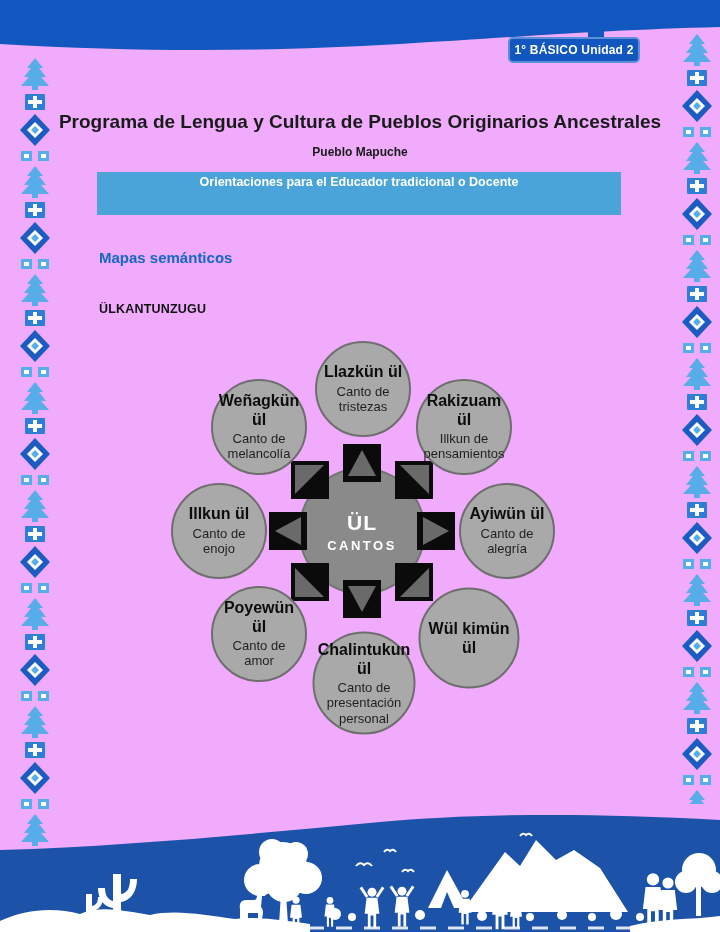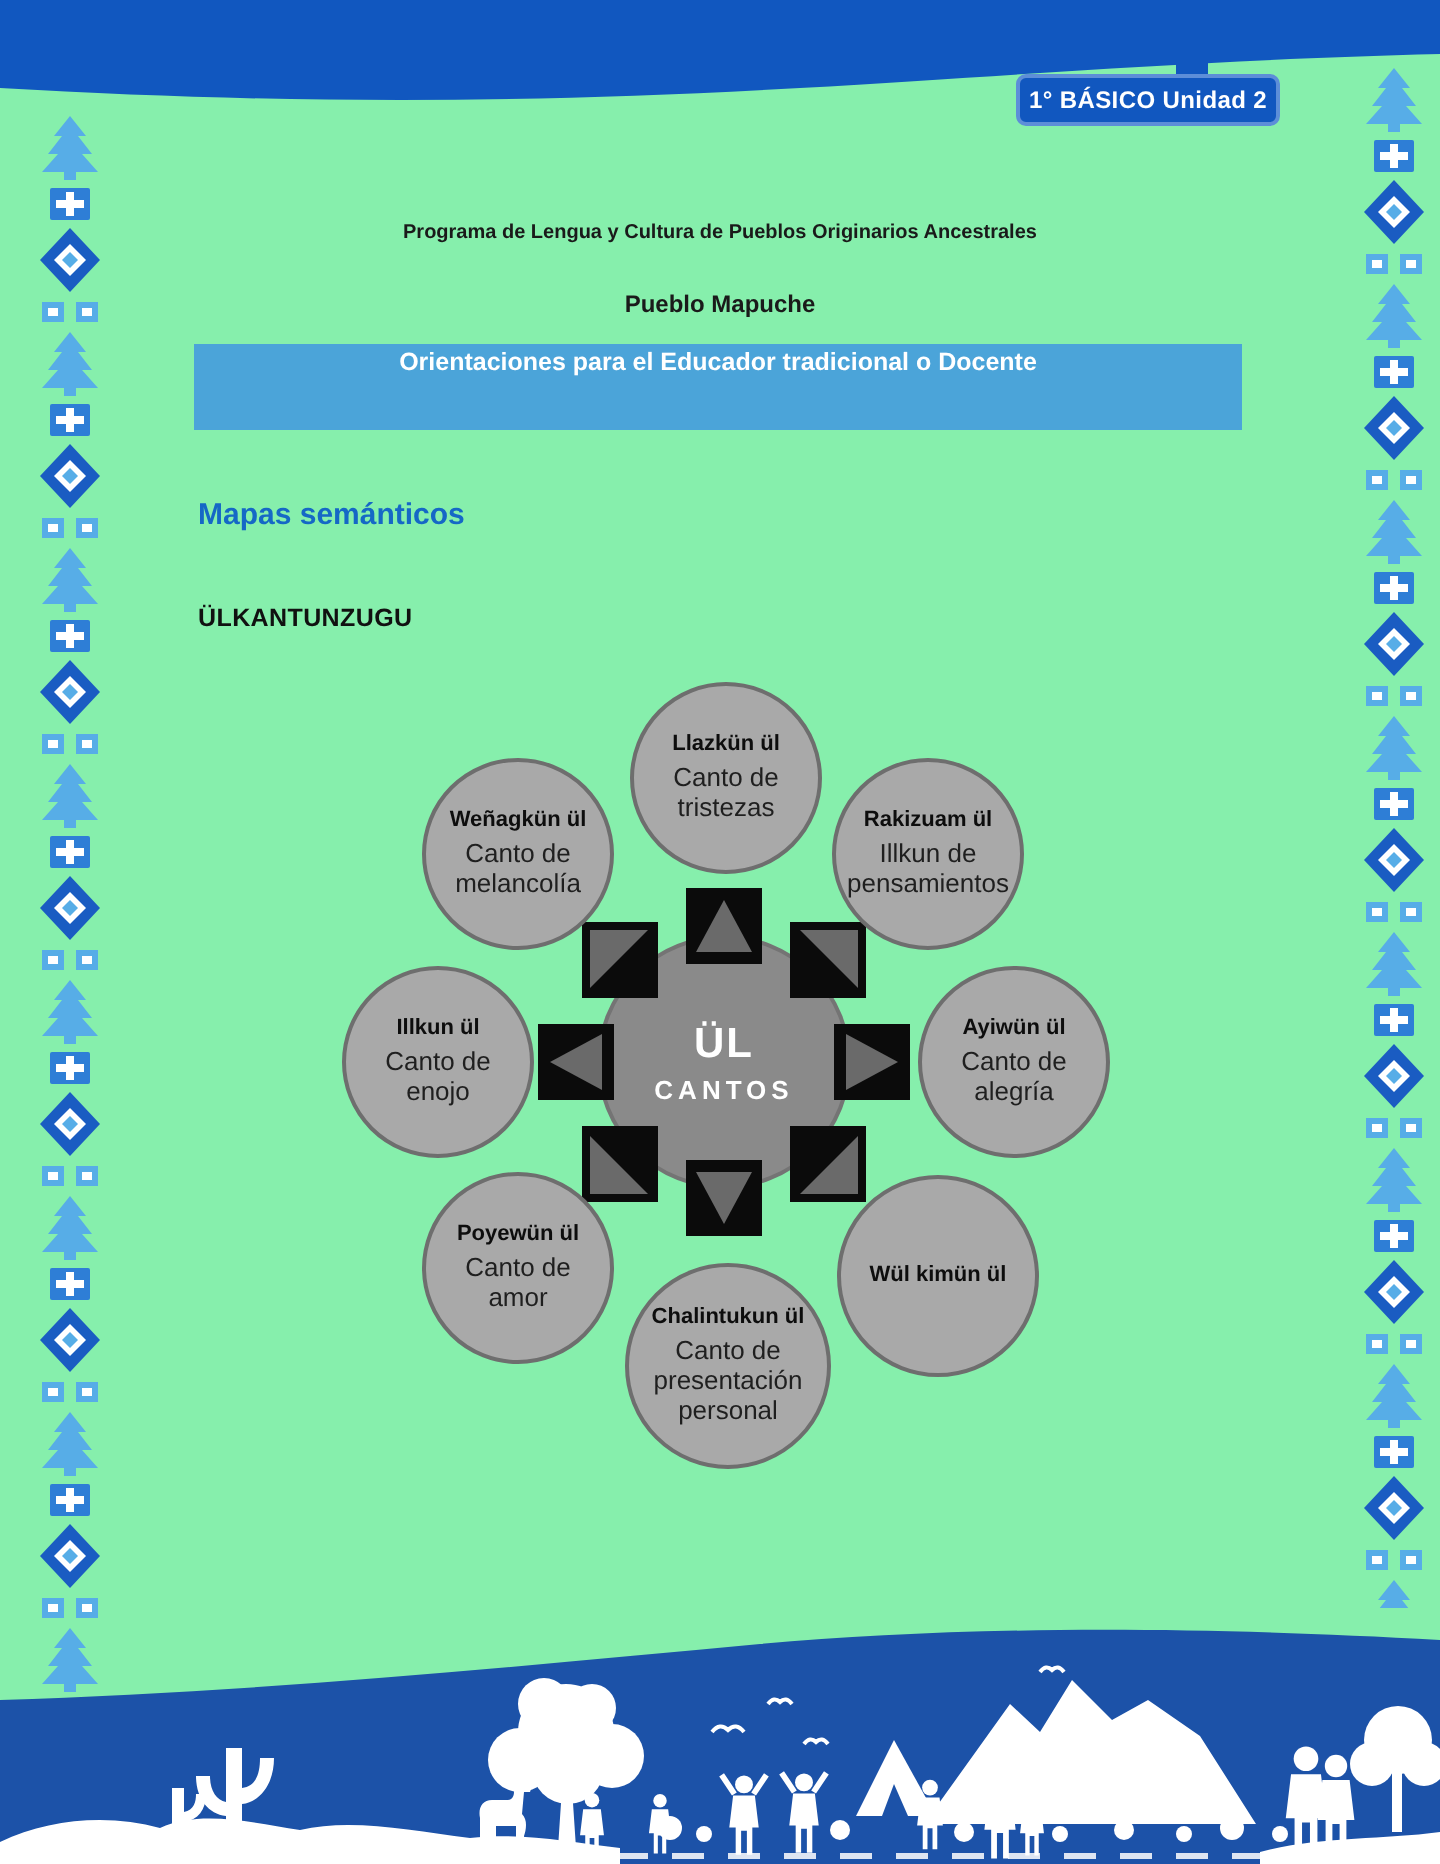--- a/index.html
+++ b/index.html
@@ -1,49 +1,49 @@
 <!DOCTYPE html>
 <html><head>
 <meta charset="utf-8">
 <style>
   html,body{margin:0;padding:0;background:#fff;}
-  .page{position:relative;width:720px;height:932px;background:#86efac;overflow:hidden;
+  .page{position:relative;width:720px;height:932px;background:#f0abfc;overflow:hidden;
         font-family:"Liberation Sans",sans-serif;color:#1a1a1a;}
   
   .band-svg{position:absolute;top:0;left:0;}
   .badge{position:absolute;left:508px;top:37px;width:132px;height:26px;background:#1157BF;
          border:2px solid #5d8ed8;border-radius:5px;box-sizing:border-box;
          display:flex;align-items:center;justify-content:center;}
   .badge span{color:#fff;font-size:12px;font-weight:600;letter-spacing:.2px;white-space:nowrap;}
   .badge-tab{position:absolute;left:588px;top:26px;width:16px;height:14px;background:#1157BF;}
   
   .border-col{position:absolute;}
   .col-left{left:14px;top:56px;}
   .col-right{left:676px;top:32px;}
   
   .title1{position:absolute;top:111px;left:0;width:720px;text-align:center;
-          font-size:10px;font-weight:bold;}
+          font-size:19px;font-weight:bold;}
   .title2{position:absolute;top:145px;left:0;width:720px;text-align:center;
           font-size:12px;font-weight:bold;}
   .banner{position:absolute;left:97px;top:172px;width:524px;height:43px;background:#4BA4D9;
           box-sizing:border-box;text-align:center;padding-top:0;}
   .banner span{color:#fff;font-size:12.5px;font-weight:bold;}
   .h-blue{position:absolute;left:99px;top:249px;font-size:15px;font-weight:bold;color:#1568C6;}
   .h-black{position:absolute;left:99px;top:302px;font-size:12.5px;font-weight:bold;color:#111;
            letter-spacing:.2px;}
   
   .circle{position:absolute;border-radius:50%;transform:translate(-50%,-50%);
           display:flex;flex-direction:column;align-items:center;justify-content:center;
           text-align:center;box-sizing:border-box;}
   .center-circle{width:127px;height:127px;background:#8A8A8A;border:2px solid #747474;
                  color:#fff;z-index:1;}
   .center-circle .big{font-size:21px;font-weight:bold;letter-spacing:1px;}
   .center-circle .sub{font-size:13px;font-weight:bold;letter-spacing:2.5px;margin-top:3px;}
   .sat{background:#A9A9A9;border:2px solid #6E6E6E;z-index:3;padding:0 6px;}
-  .sat .name{font-size:11px;font-weight:bold;color:#0d0d0d;line-height:1.15;}
+  .sat .name{font-size:16px;font-weight:bold;color:#0d0d0d;line-height:1.15;}
   .sat .desc{font-size:13px;color:#1f1f1f;line-height:1.18;margin-top:2px;}
   .arrow{position:absolute;width:38px;height:38px;transform:translate(-50%,-50%);z-index:2;}
   
   .footer-svg{position:absolute;left:0;top:810px;}
   .hidden-defs{position:absolute;width:0;height:0;overflow:hidden;}
 </style>
 </head>
 <body>
 
 <div class="page">

